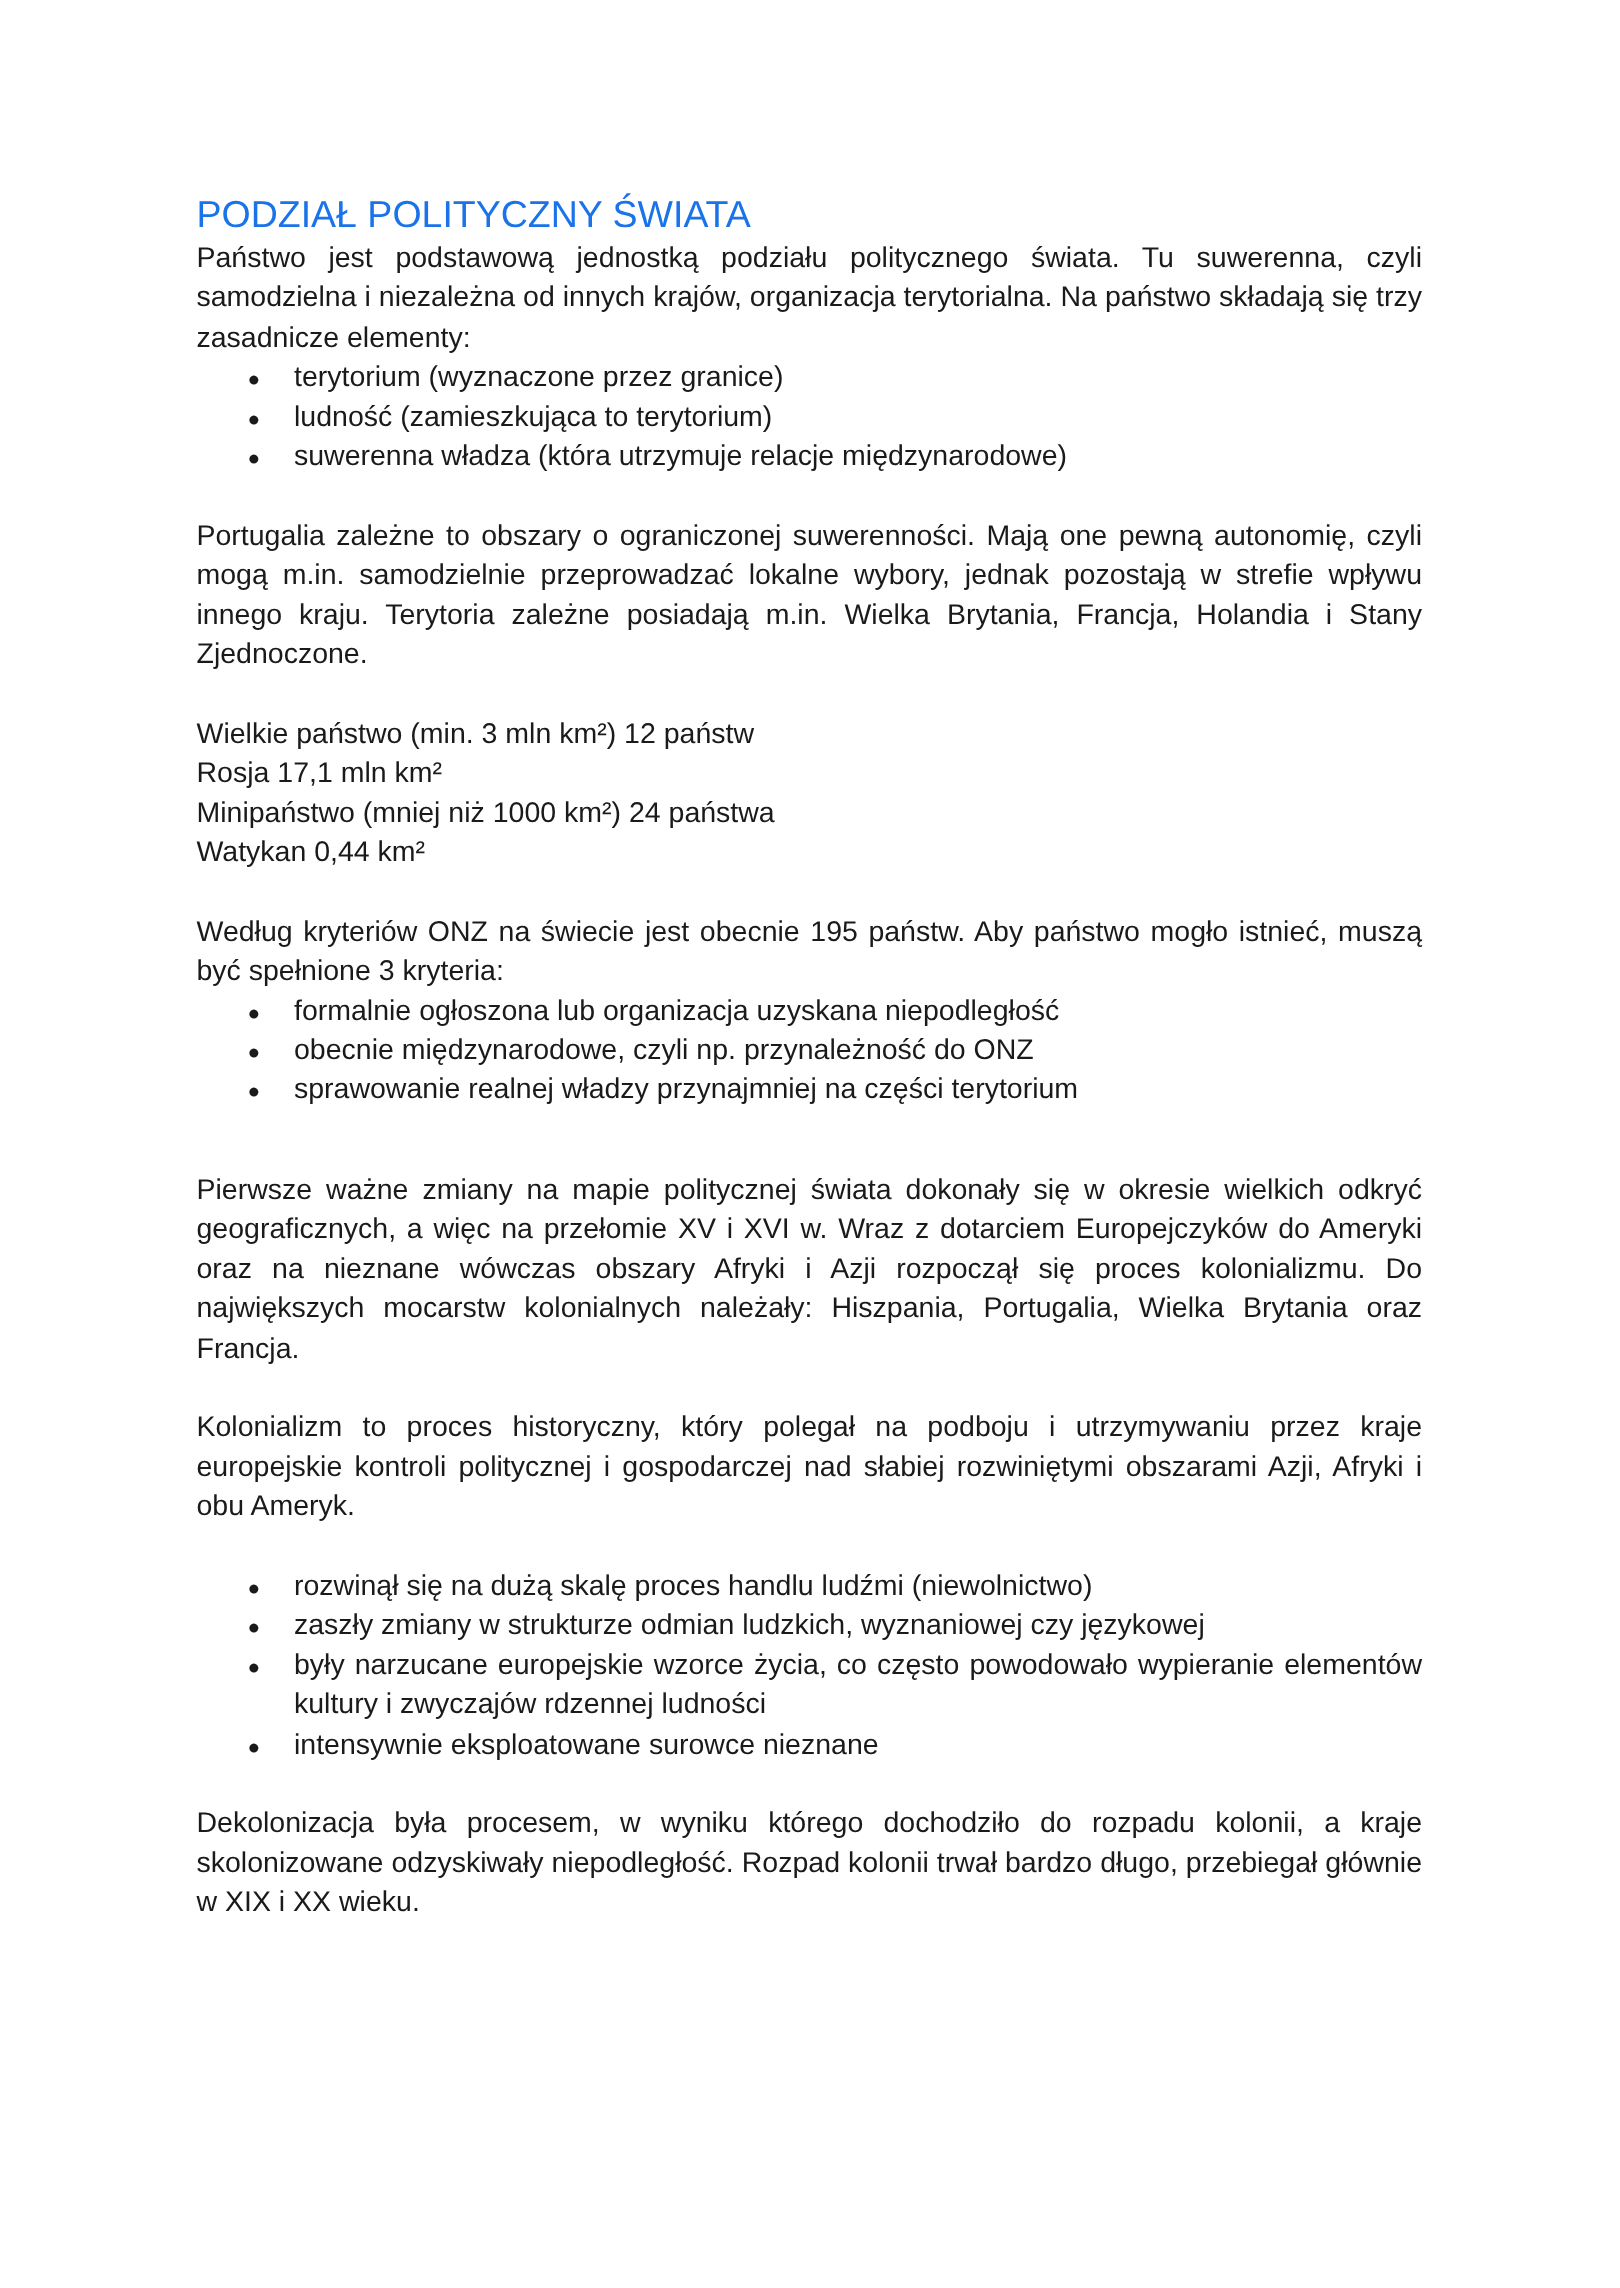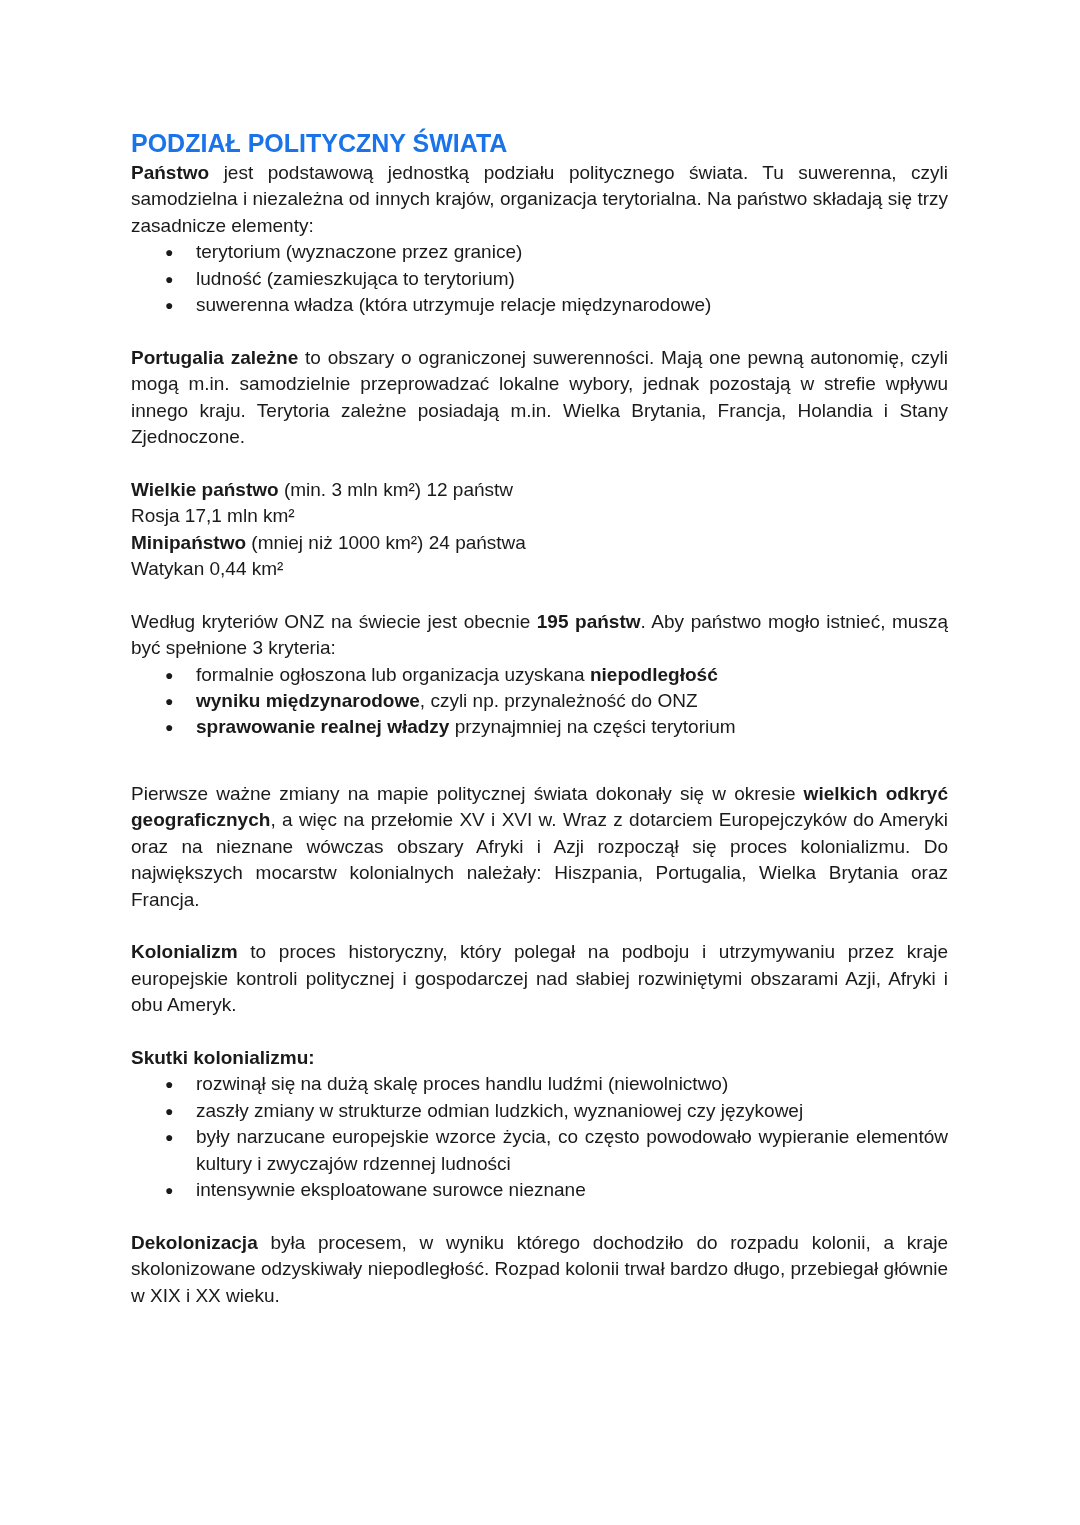--- a/index.html
+++ b/index.html
@@ -10,31 +10,31 @@
     top: 127px;
     width: 817px;
     font-family: "Liberation Sans", sans-serif;
     font-size: 19px;
     line-height: 26.4px;
     color: #1a1a1a;
   }
   h1 {
     font-family: "Liberation Sans", sans-serif;
     font-size: 25px;
-    font-weight: bold;
+    font-weight: normal;
     color: #1a73e8;
     margin: 0;
     line-height: 33px;
     text-align: justify;
     text-align-last: left;
   }
   p { margin: 0; text-align: justify; }
   .gap { height: 26.4px; }
   .gap2 { height: 40px; }
-  b { font-weight: bold; }
+  b { font-weight: normal; }
   ul { margin: 0; padding: 0; list-style: none; }
   ul li {
     position: relative;
     padding-left: 65px;
     text-align: justify;
   }
   ul li .bullet {
     position: absolute;
     left: 34px;
     top: 0;
@@ -66,36 +66,35 @@
   <p>Rosja 17,1 mln km²</p>
   <p><b>Minipaństwo</b><span> (mniej niż 1000 km²) 24 państwa</span></p>
   <p>Watykan 0,44 km²</p>
 
   <div class="gap"></div>
 
   <p><span>Według kryteriów ONZ na świecie jest obecnie </span><b>195 państw</b><span>. Aby państwo mogło istnieć, muszą być spełnione 3 kryteria:</span></p>
 
   <ul>
     <li><span class="bullet">●</span><span>formalnie ogłoszona lub organizacja uzyskana </span><b>niepodległość</b><span></span></li>
-    <li><span class="bullet">●</span><span></span><b>wyniku międzynarodowe</b><span>, czyli np. przynależność do ONZ</span></li>
+    <li><span class="bullet">●</span><span></span><b>obecnie międzynarodowe</b><span>, czyli np. przynależność do ONZ</span></li>
     <li><span class="bullet">●</span><span></span><b>sprawowanie realnej władzy</b><span> przynajmniej na części terytorium</span></li>
   </ul>
 
   <div class="gap2"></div>
 
 
   <p><span>Pierwsze ważne zmiany na mapie politycznej świata dokonały się w okresie </span><b>wielkich odkryć geograficznych</b><span>, a więc na przełomie XV i XVI w. Wraz z dotarciem Europejczyków do Ameryki oraz na nieznane wówczas obszary Afryki i Azji rozpoczął się proces kolonializmu. Do największych mocarstw kolonialnych należały: Hiszpania, Portugalia, Wielka Brytania oraz Francja.</span></p>
 
   <div class="gap"></div>
 
   <p><b>Kolonializm</b><span> to proces historyczny, który polegał na podboju i utrzymywaniu przez kraje europejskie kontroli politycznej i gospodarczej nad słabiej rozwiniętymi obszarami Azji, Afryki i obu Ameryk.</span></p>
 
   <div class="gap"></div>
 
-  <p><b>Skutki kolonializmu:</b></p>
 
   <ul>
     <li><span class="bullet">●</span><span>rozwinął się na dużą skalę proces handlu ludźmi (niewolnictwo)</span></li>
     <li><span class="bullet">●</span><span>zaszły zmiany w strukturze odmian ludzkich, wyznaniowej czy językowej</span></li>
     <li><span class="bullet">●</span><span>były narzucane europejskie wzorce życia, co często powodowało wypieranie elementów kultury i zwyczajów rdzennej ludności</span></li>
     <li><span class="bullet">●</span><span>intensywnie eksploatowane surowce nieznane</span></li>
   </ul>
 
   <div class="gap"></div>
 

